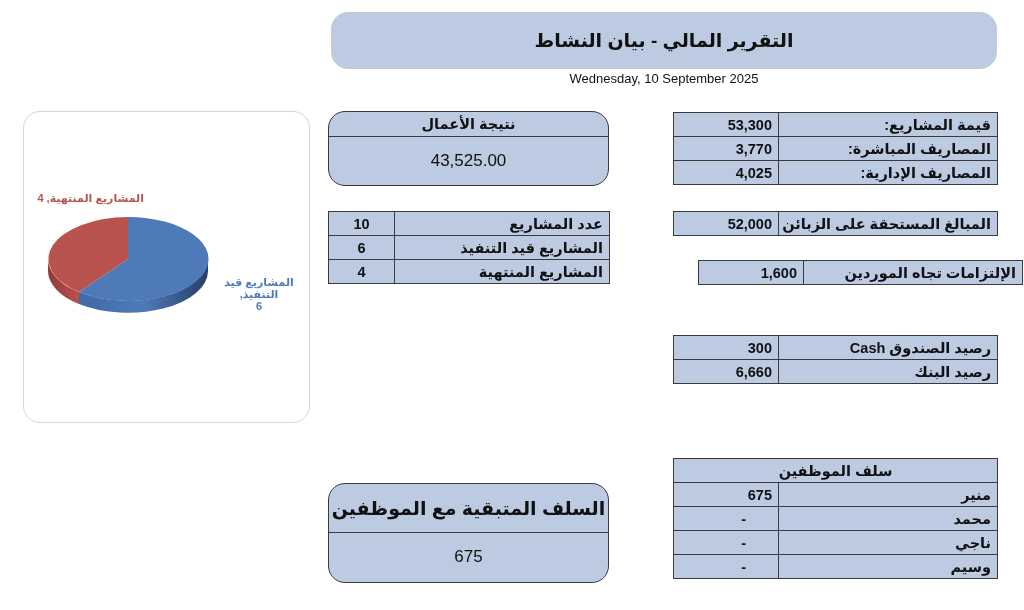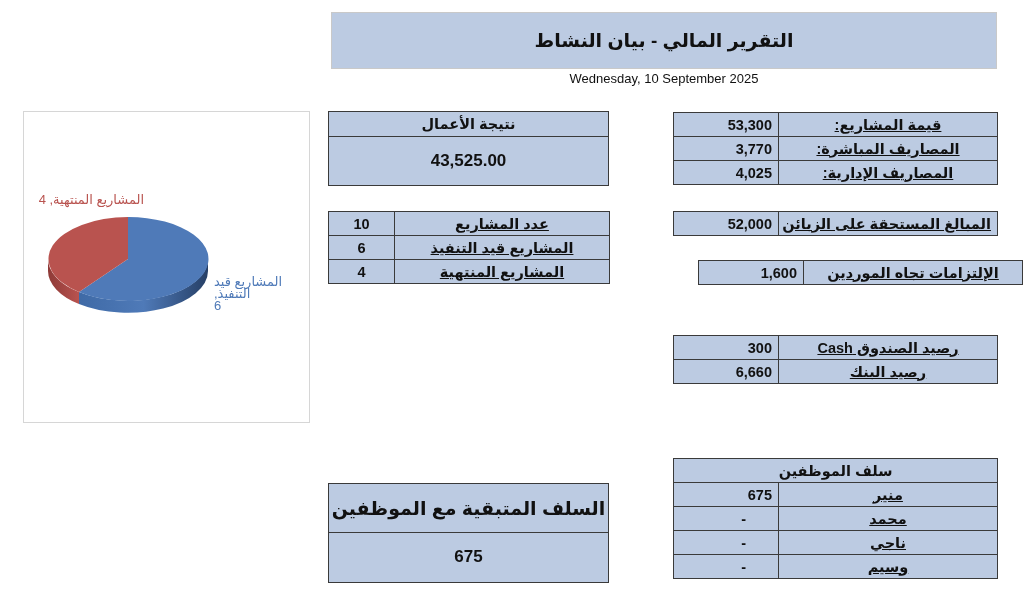--- a/index.html
+++ b/index.html
@@ -1,35 +1,35 @@
 <!DOCTYPE html>
 <html><head>
 <meta charset="utf-8">
 <style>
   html, body { margin:0; padding:0; background:#ffffff; }
   body { width:1024px; height:610px; position:relative; overflow:hidden;
          font-family:"Liberation Sans", "DejaVu Sans", sans-serif; color:#111; }
-  .abs { position:absolute; box-sizing:border-box; }
+  .abs { position:absolute; box-sizing:border-box;border-radius:17px; }
   .title-bar { left:331px; top:12px; width:666px; height:57px; background:#bccbe2;
                border:1px solid #c9c9c9; display:flex; align-items:center; justify-content:center;
                font-weight:bold; font-size:19px; direction:rtl; }
   .date { left:331px; top:69px; width:666px; height:20px; text-align:center; font-size:13px; line-height:20px; }
   table.grid { position:absolute; border-collapse:collapse; table-layout:fixed; }
   table.grid td { background:#bccbe2; border:1.5px solid #3a3a3a; padding:0 6px; font-weight:bold;
                   font-size:14.5px; height:24px; white-space:nowrap; overflow:hidden; box-sizing:border-box; }
-  td.lbl { direction:rtl; text-align:center;text-decoration:underline; }
+  td.lbl { direction:rtl; text-align:right; }
   td.num { text-align:right; font-size:16px; padding-right:10px; }
   td.numc { text-align:center; font-size:16px; }
   td.head { text-align:center; direction:rtl; }
   .box { border:1.5px solid #3a3a3a; background:#bccbe2; }
   .box-head { display:flex; align-items:center; justify-content:center; font-weight:bold; direction:rtl;
               border-bottom:1.5px solid #3a3a3a; box-sizing:border-box; }
-  .box-val { display:flex; align-items:center; justify-content:center; font-weight:bold; }
+  .box-val { display:flex; align-items:center; justify-content:center; font-weight:normal; }
   .chart-frame { left:23px; top:111px; width:287px; height:312px; border:1px solid #d6d6d6; background:#fff; }
-  .pie-label { position:absolute; font-weight:normal; font-size:13px; direction:rtl; text-align:left; }
+  .pie-label { position:absolute; font-weight:bold; font-size:11px; direction:rtl; text-align:center; }
 </style>
 </head>
 <body>
 
 <div class="abs title-bar">
   <span>التقرير المالي - بيان النشاط</span>
 </div>
 <div class="abs date">Wednesday, 10 September 2025</div>
 
 <table class="grid" style="left:673px; top:112px; width:324px;">

